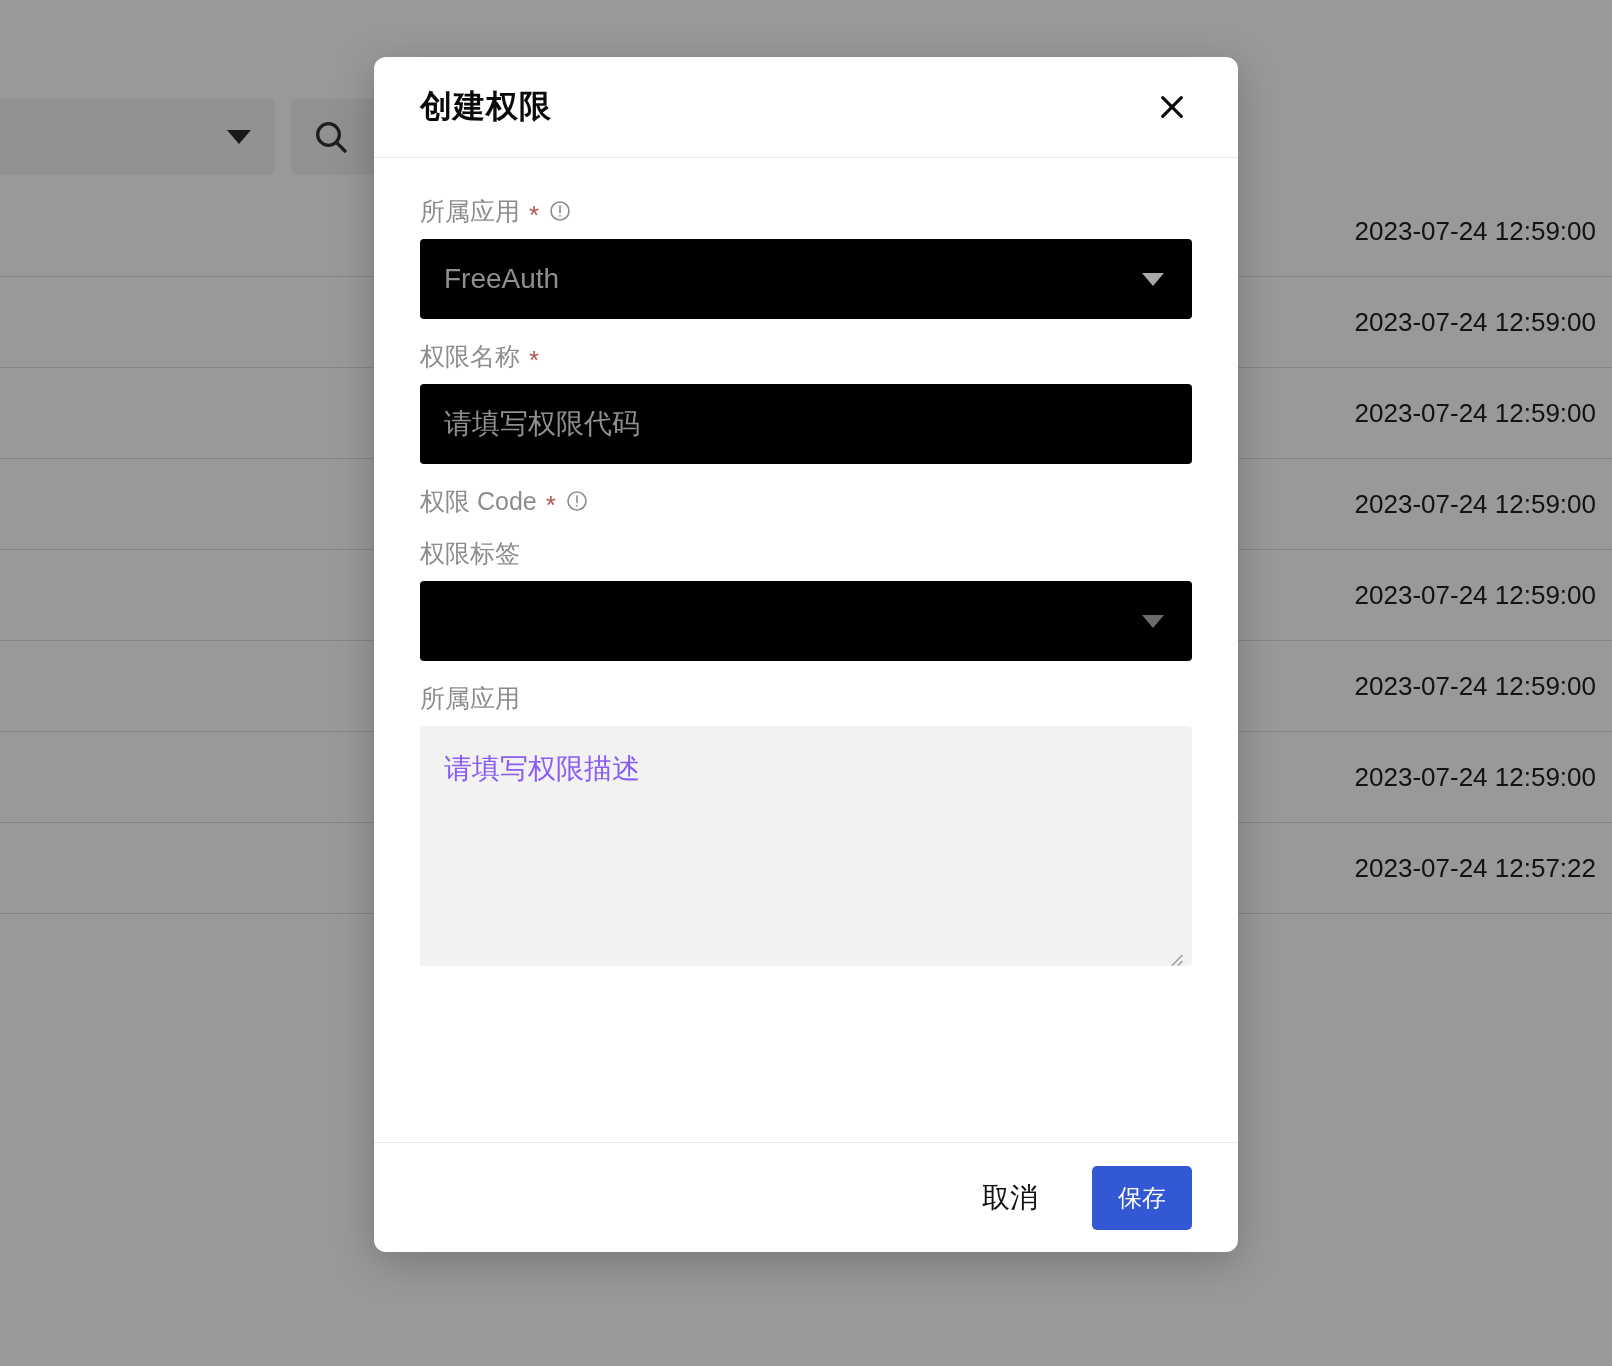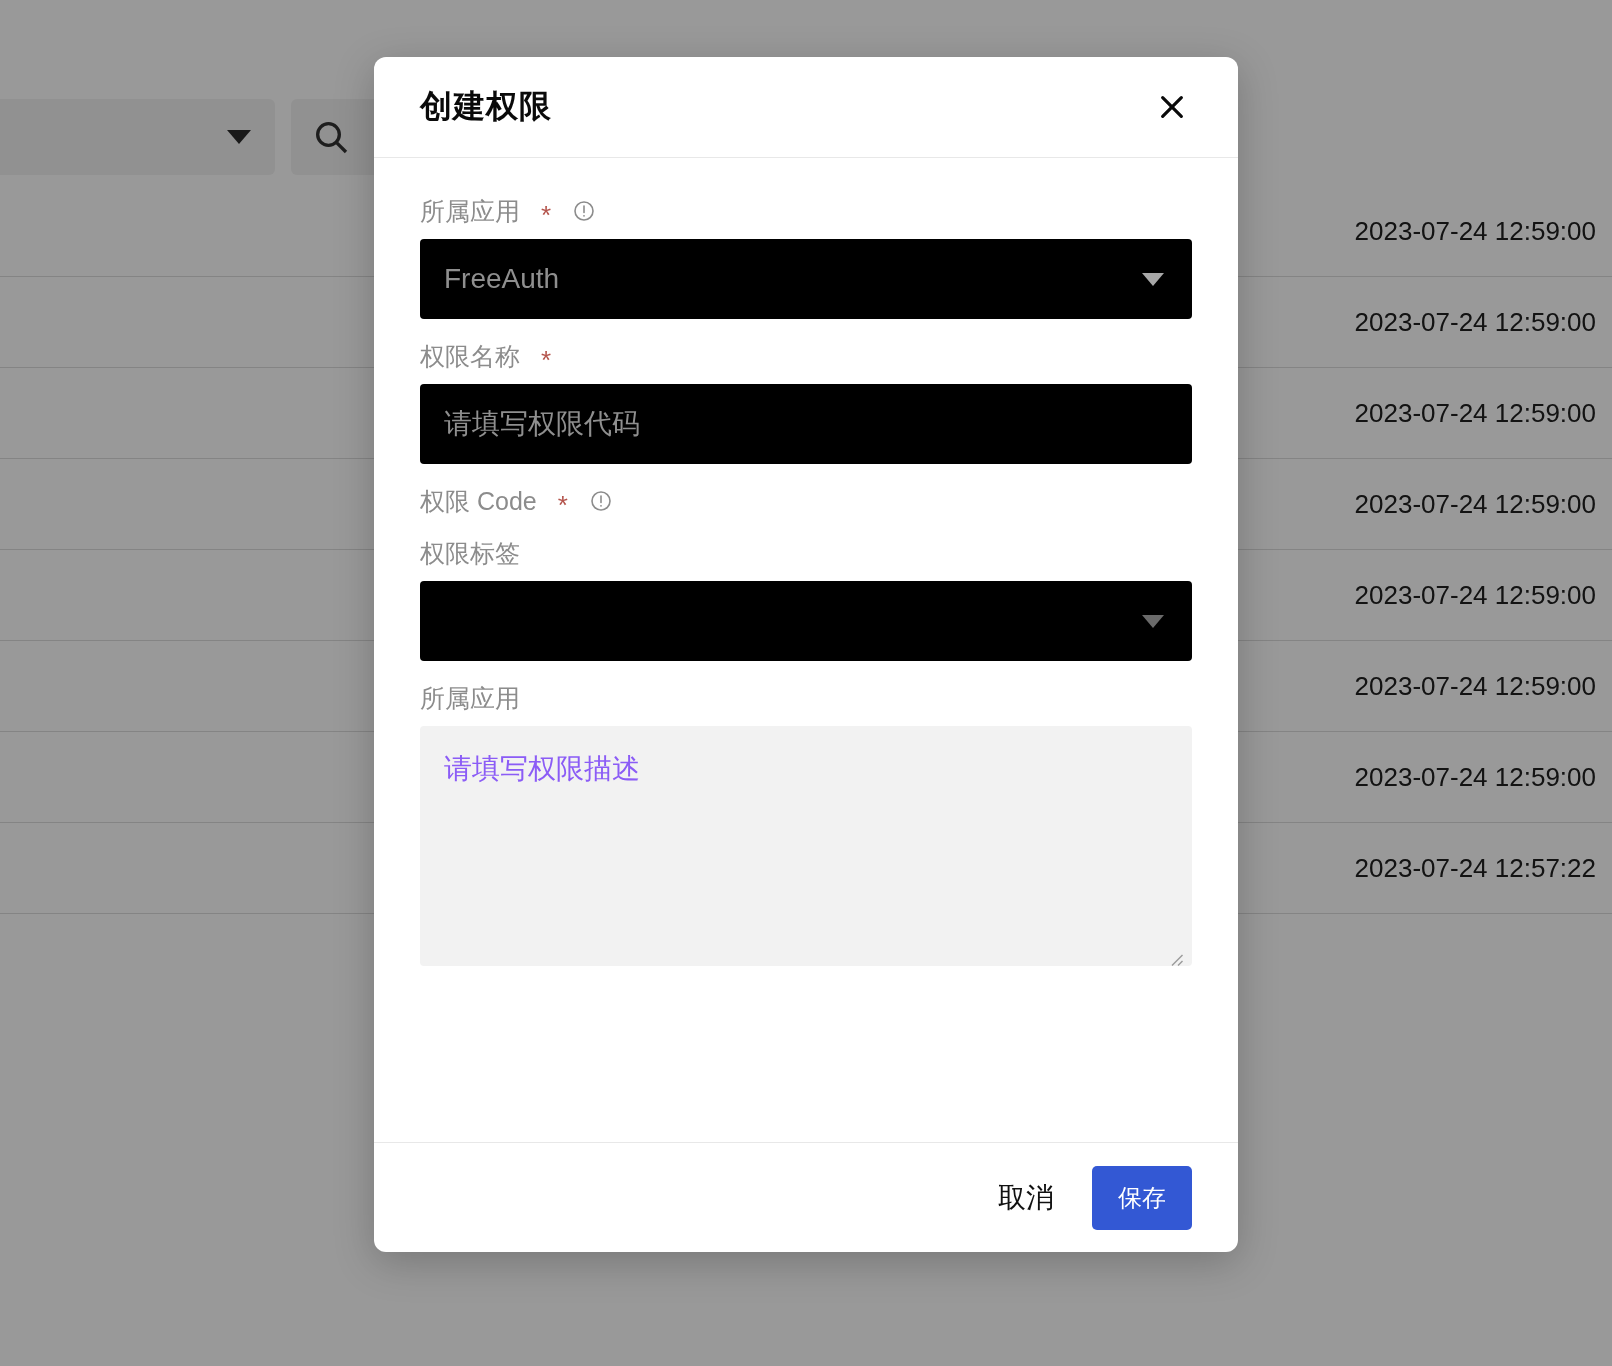--- a/index.html
+++ b/index.html
@@ -119,21 +119,21 @@
   }
   .modal-body {
     flex: 1 1 auto;
     padding: 38px 46px 30px 46px;
     overflow: hidden;
   }
   .field { margin-bottom: 22px; }
   .field-label {
     font-size: 25px;
     color: #8c8c8c;
-    display: flex; align-items: center; gap: 21px;
+    display: flex; align-items: center; gap: 9px;
     margin-bottom: 13px;
     line-height: 1.2;
   }
   .req { color: #b4544c; font-size: 26px; line-height: 1; position: relative; top: 4px; }
   .info-icon { display: inline-flex; align-items: center; }
 
   .control {
     width: 100%;
     background: #000000;
     border: none;
@@ -169,21 +169,21 @@
   .resize-grip {
     position: absolute; right: 8px; bottom: 6px;
     width: 18px; height: 18px;
   }
 
   .modal-footer {
     flex: 0 0 auto;
     height: 110px;
     border-top: 1px solid #e8e8e8;
     display: flex; align-items: center; justify-content: flex-end;
-    gap: 28px;
+    gap: 44px;
     padding: 0 46px;
   }
   .btn-cancel {
     font-size: 28px; color: #111;
     background: transparent; border: none;
     padding: 14px 10px;
     cursor: pointer;
     font-family: inherit;
   }
   .btn-save {

